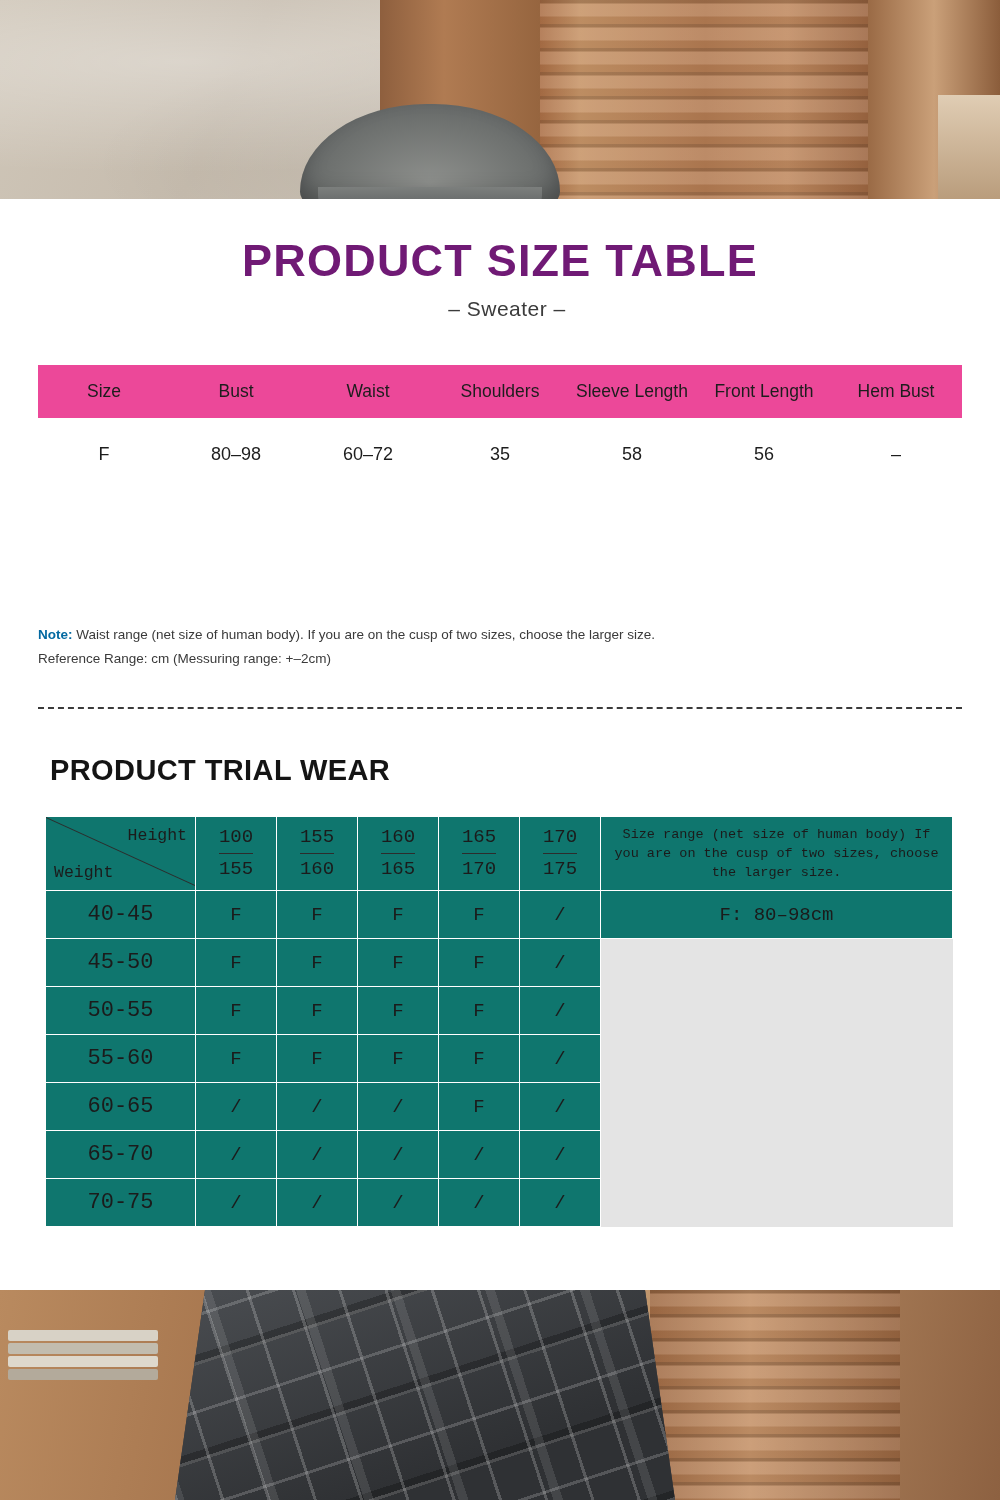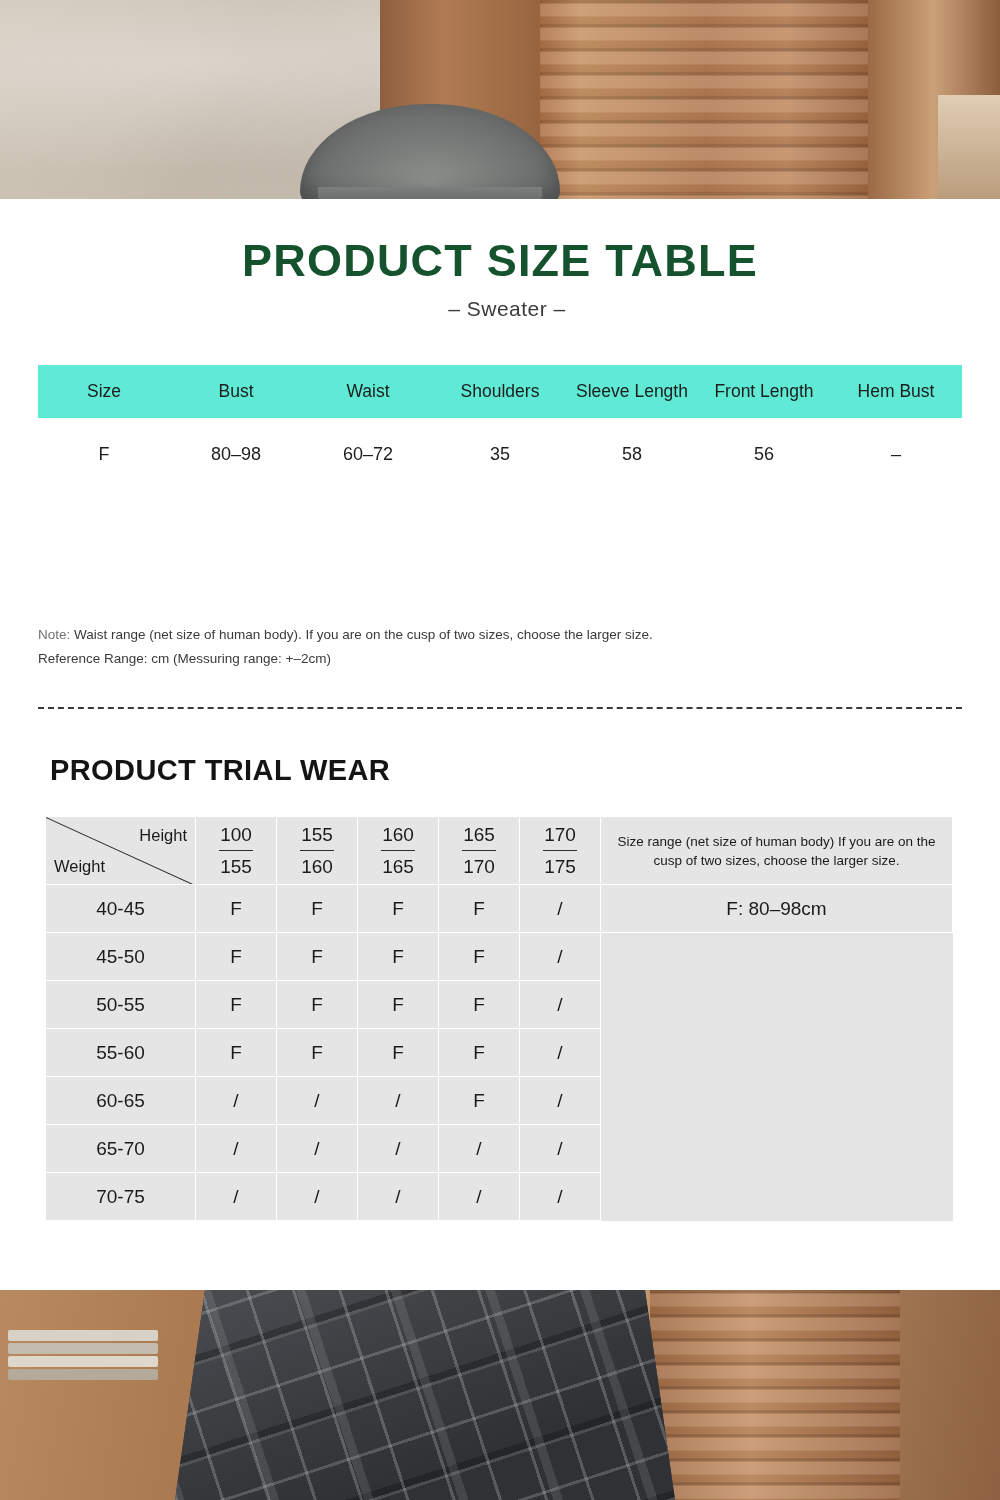--- a/index.html
+++ b/index.html
@@ -135,39 +135,39 @@
     background: #ffffff;
   }
 
   .title {
     margin: 0;
     padding-top: 36px;
     text-align: center;
     font-size: 45px;
     letter-spacing: 1.2px;
     font-weight: 700;
-    color: #14532d;
+    color: #701a75;
   }
   .subtitle {
     margin: 10px 0 0 14px;
     text-align: center;
     font-size: 21px;
     color: #3b3b3b;
     font-weight: 400;
     letter-spacing: .5px;
   }
 
   
   .size-table {
     margin: 44px 38px 0 38px;
     width: 924px;
     border-collapse: collapse;
     table-layout: fixed;
   }
-  .size-table thead tr { background: #5eead4; }
+  .size-table thead tr { background: #ec4899; }
   .size-table th {
     font-weight: 400;
     font-size: 17.5px;
     color: #1d1d1d;
     padding: 16px 0;
     text-align: center;
   }
   .size-table td {
     font-size: 18px;
     color: #1d1d1d;
@@ -177,21 +177,21 @@
 
   .note {
     position: absolute;
     left: 38px;
     top: 424px;
     width: 900px;
     color: #3a3a3a;
     font-size: 13.5px;
     line-height: 24px;
   }
-  .note b { font-weight: 400; color: #737373; text-align: right; }
+  .note b { font-weight: 700; color: #0369a1; text-align: right; }
 
   .divider {
     position: absolute;
     left: 38px;
     top: 508px;
     width: 924px;
     height: 0;
     border-top: 2px dashed #3a3a3a;
   }
 
@@ -210,21 +210,22 @@
   .trial-wrap {
     position: absolute;
     left: 45px;
     top: 617px;
     width: 908px;
   }
   .trial-table {
     border-collapse: collapse;
     table-layout: fixed;
     width: 908px;
-    background: #e5e5e5;
+    background: #0f766e;
+    font-family: Liberation Mono, monospace;
   }
   .trial-table td, .trial-table th {
     border: 1px solid #ffffff;
     text-align: center;
     vertical-align: middle;
     color: #1b1b1b;
     font-weight: 400;
   }
   .corner-cell {
     width: 150px;
@@ -269,21 +270,21 @@
   }
   .info-cell {
     font-size: 13.5px;
     line-height: 19px;
     text-align: left;
     padding: 8px 10px;
     color: #2b2b2b;
     vertical-align: top;
   }
   .weight-cell {
-    font-size: 19px;
+    font-size: 22px;
     height: 48px;
   }
   .val-cell {
     font-size: 19px;
     height: 48px;
   }
   .range-cell {
     font-size: 19px;
     text-align: center;
   }

